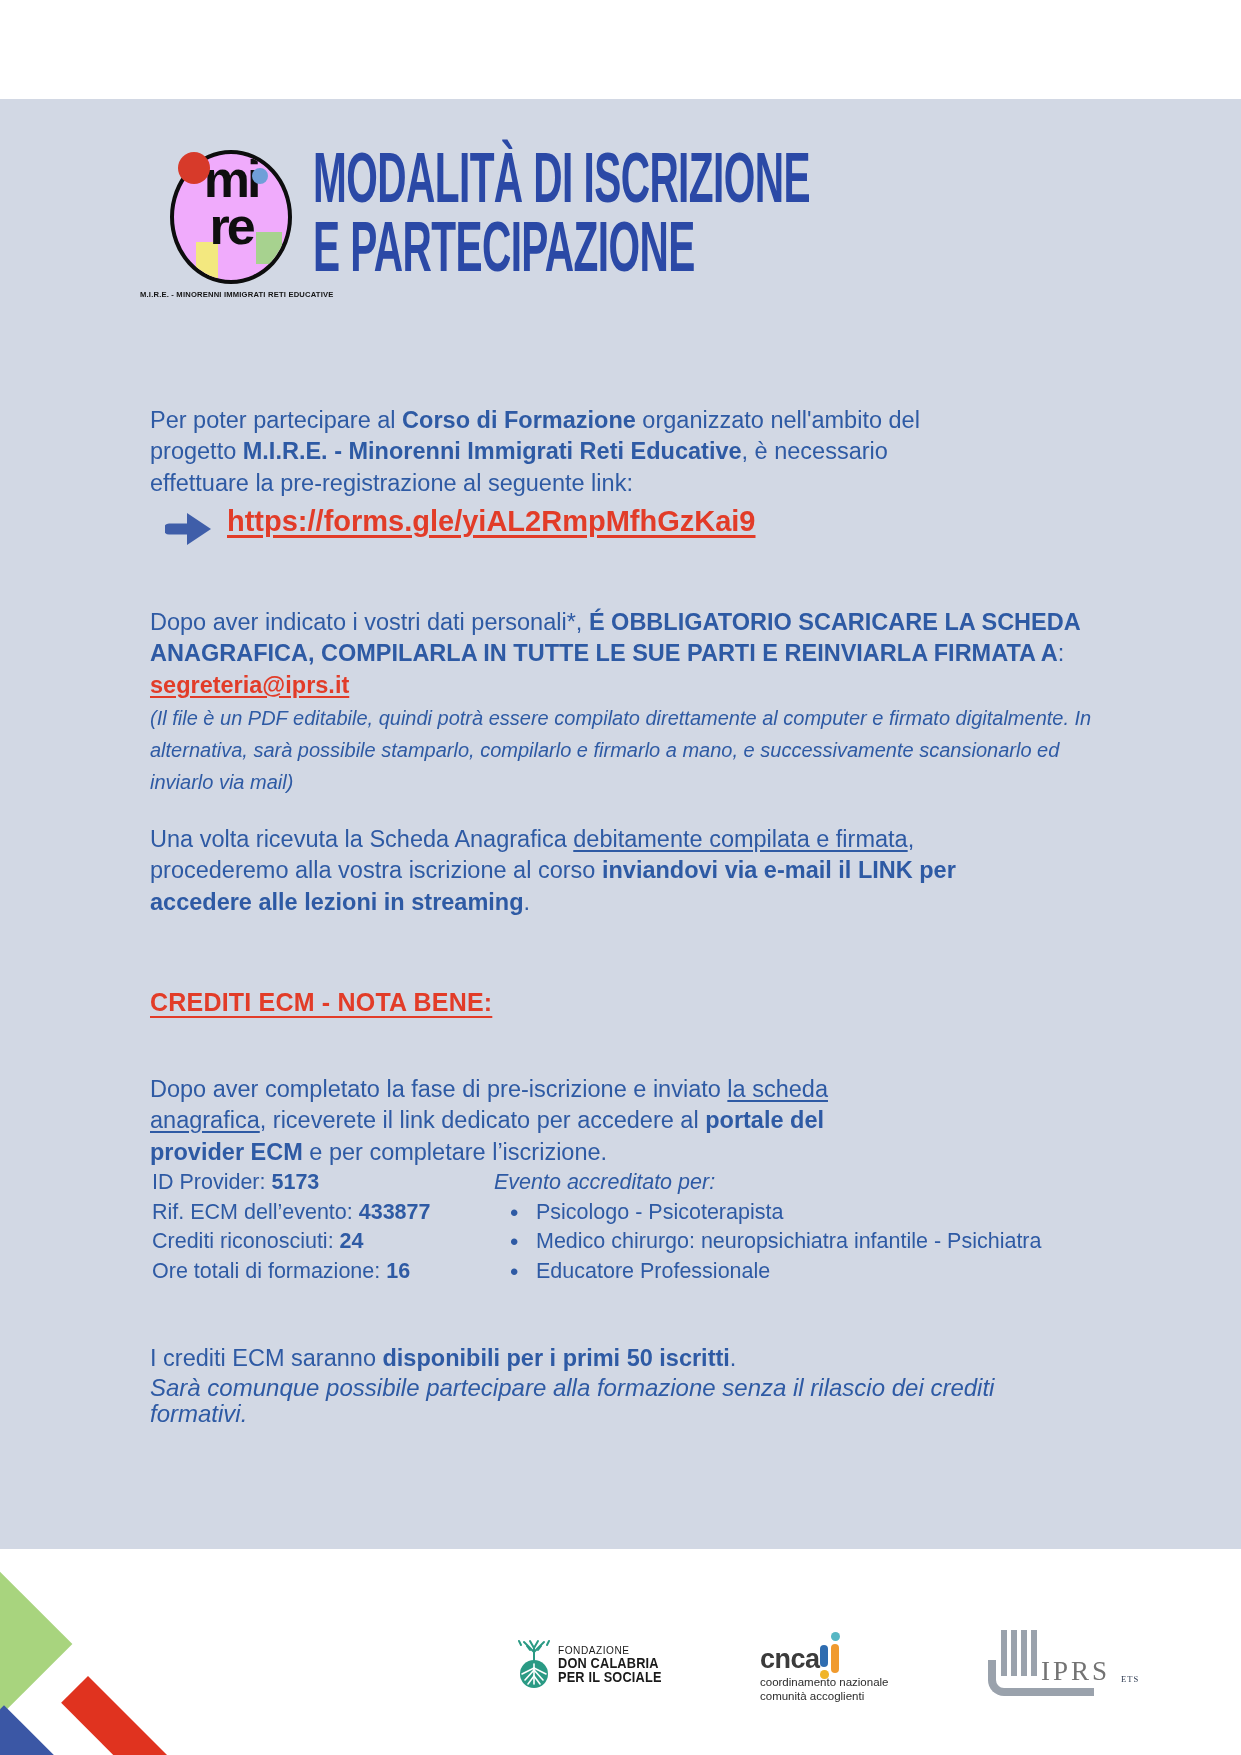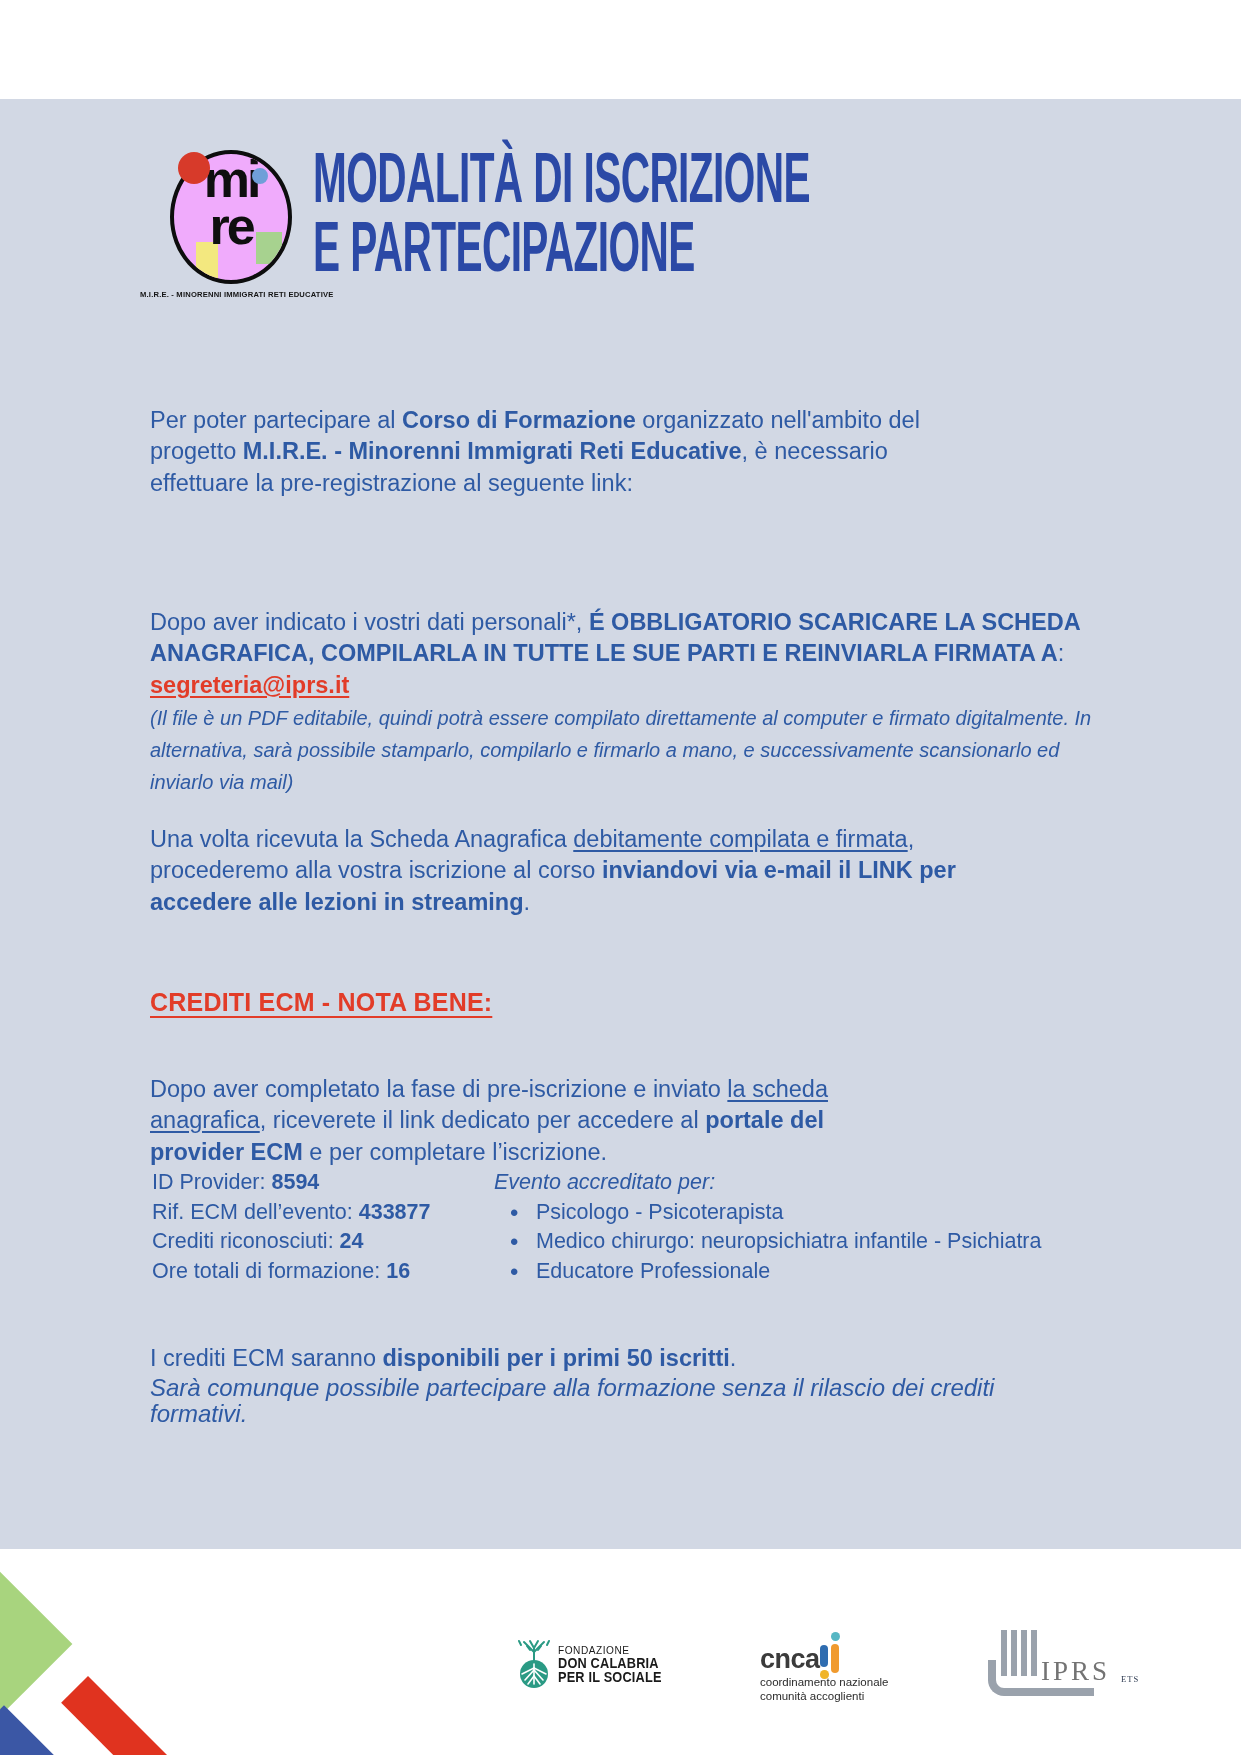--- a/index.html
+++ b/index.html
@@ -108,33 +108,40 @@
     <div class="logo-caption">M.I.R.E. - MINORENNI IMMIGRATI RETI EDUCATIVE</div>
   </div>
 
   <div class="page-title">
     <div>MODALITÀ DI ISCRIZIONE</div>
     <div>E PARTECIPAZIONE</div>
   </div>
 
   <p class="blk p p-intro"><span>Per poter partecipare al </span><span class="b">Corso di Formazione</span><span> organizzato nell'ambito del progetto </span><span class="b">M.I.R.E. - Minorenni Immigrati Reti Educative</span><span>, è necessario effettuare la pre-registrazione al seguente link:</span></p>
 
+  <div class="blk link-row">
+    <svg class="arrow-icon" width="50" height="36" viewBox="0 0 50 36">
+      <path d="M4 18 H26" stroke="#3f5ea9" stroke-width="11" stroke-linecap="round" fill="none"></path>
+      <path d="M22 2 L46 18 L22 34 Z" fill="#3f5ea9"></path>
+    </svg>
+    <a class="reg-link" href="#">https://forms.gle/yiAL2RmpMfhGzKai9</a>
+  </div>
 
   <p class="blk p p-obligation"><span><span>Dopo aver indicato i vostri dati personali*, </span><span class="b">É OBBLIGATORIO SCARICARE LA SCHEDA ANAGRAFICA, COMPILARLA IN TUTTE LE SUE PARTI E REINVIARLA FIRMATA A</span><span>: </span></span><a class="email-link" href="#">segreteria@iprs.it</a></p>
 
   <p class="blk p-pdfnote"><span class="i">(Il file è un PDF editabile, quindi potrà essere compilato direttamente al computer e firmato digitalmente. In alternativa, sarà possibile stamparlo, compilarlo e firmarlo a mano, e successivamente scansionarlo ed inviarlo via mail)</span></p>
 
   <p class="blk p p-confirmation"><span>Una volta ricevuta la Scheda Anagrafica </span><span class="u">debitamente compilata e firmata</span><span>, procederemo alla vostra iscrizione al corso </span><span class="b">inviandovi via e-mail il LINK per accedere alle lezioni in streaming</span><span>.</span></p>
 
   <div class="blk h-ecm">CREDITI ECM - NOTA BENE:</div>
 
   <p class="blk p p-ecmintro"><span>Dopo aver completato la fase di pre-iscrizione e inviato </span><span class="u">la scheda anagrafica</span><span>, riceverete il link dedicato per accedere al </span><span class="b">portale del provider ECM</span><span> e per completare l’iscrizione.</span></p>
 
   <div class="blk info-left">
-    <div><span>ID Provider:</span> <span class="b">8594</span></div>
+    <div><span>ID Provider:</span> <span class="b">5173</span></div>
     <div><span>Rif. ECM dell’evento:</span> <span class="b">433877</span></div>
     <div><span>Crediti riconosciuti:</span> <span class="b">24</span></div>
     <div><span>Ore totali di formazione:</span> <span class="b">16</span></div>
   </div>
 
   <div class="blk info-right">
     <div class="head">Evento accreditato per:</div>
     <ul class="prof-list">
       <li>Psicologo - Psicoterapista</li>
       <li>Medico chirurgo: neuropsichiatra infantile - Psichiatra</li>

